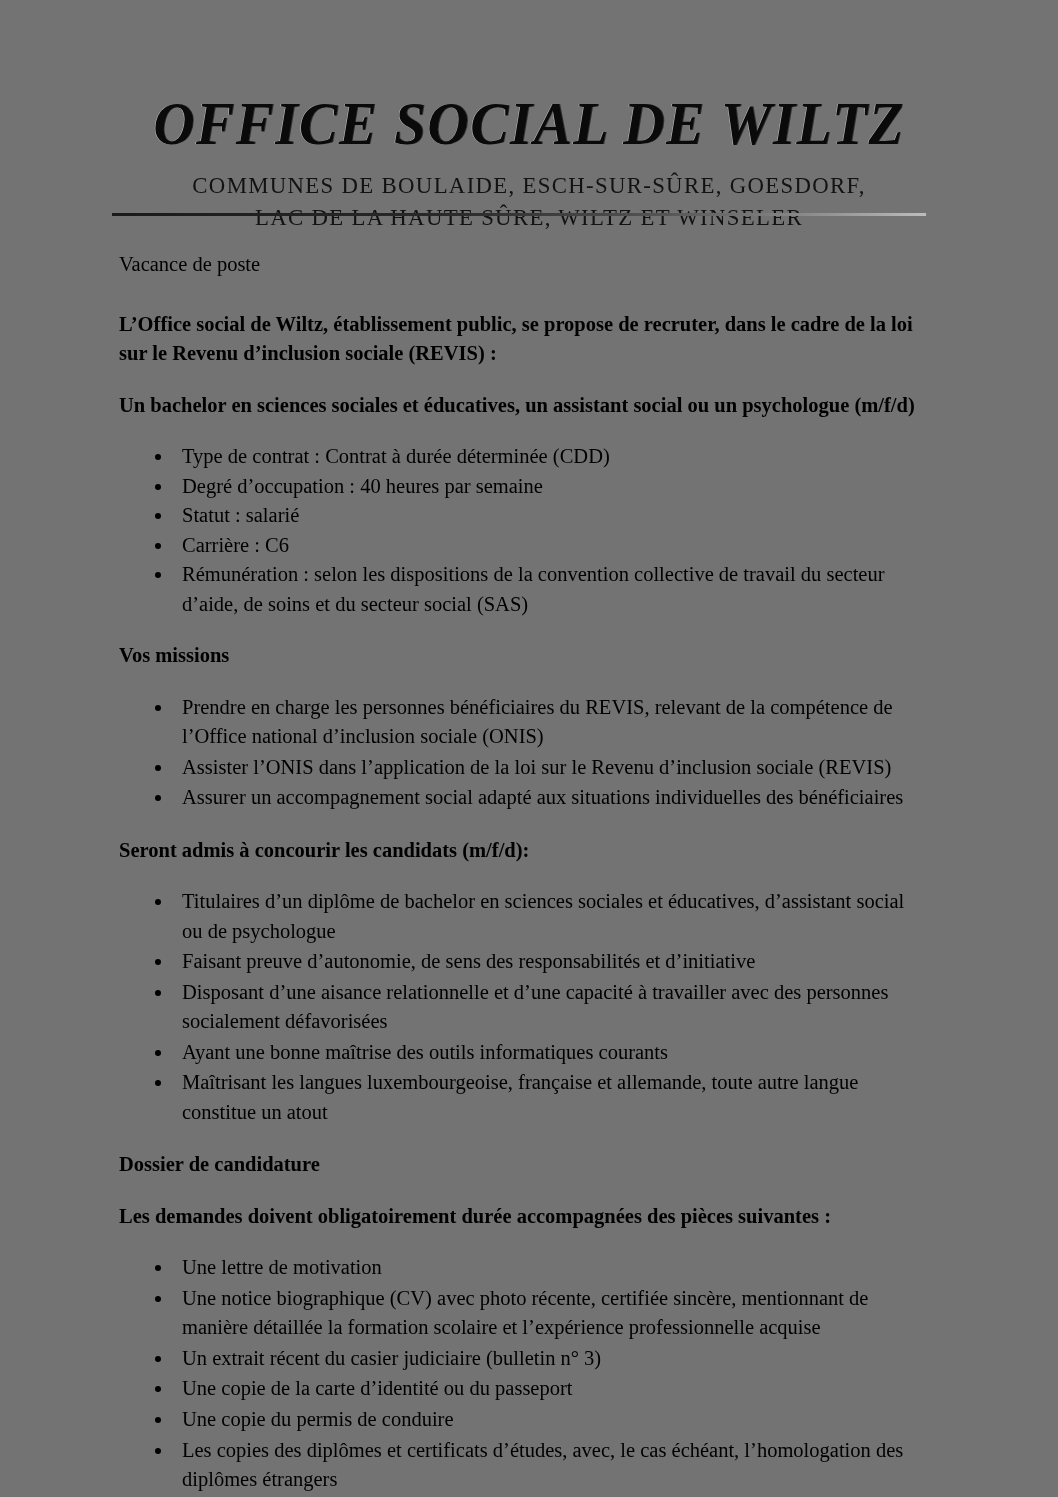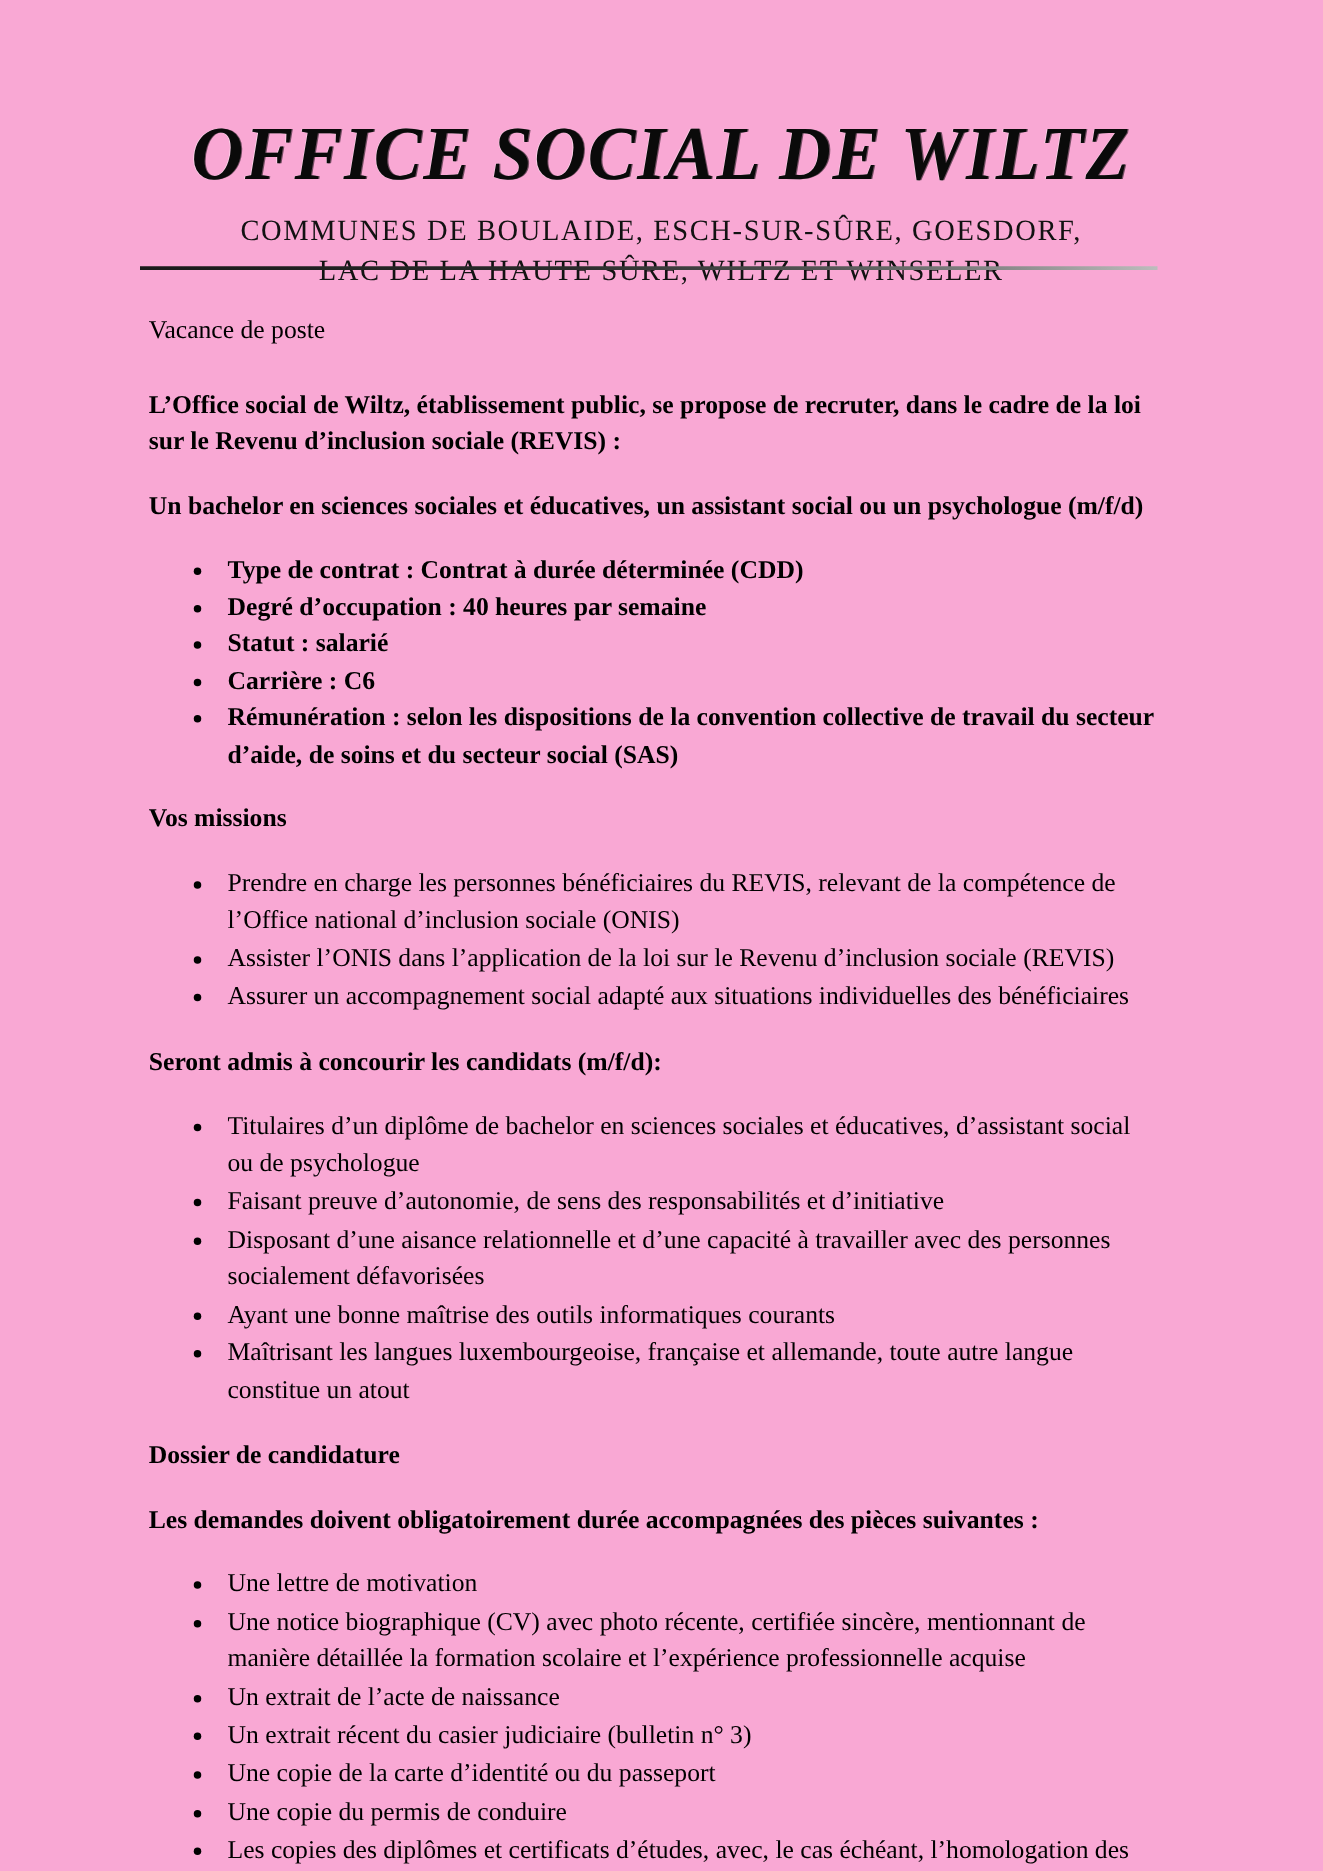--- a/index.html
+++ b/index.html
@@ -12,21 +12,21 @@
     font-family: "Liberation Serif", "DejaVu Serif", serif;
     color: #000000;
     -webkit-font-smoothing: antialiased;
   }
 
   .page {
     position: relative;
     width: 1058px;
     height: 1497px;
     margin: 0 auto;
-    background: #f9a8d4;
+    background: #737373;
     overflow: hidden;
     box-sizing: border-box;
   }
 
   
   .letterhead {
     position: absolute;
     left: 0;
     top: 92px;
     width: 1058px;
@@ -114,21 +114,21 @@
     content: "";
     position: absolute;
     left: 36px;
     top: 12px;
     width: 6px;
     height: 6px;
     border-radius: 50%;
     background: #000000;
   }
 
-  ul.bullets.tight li { margin-bottom: 0px; font-weight: bold; }
+  ul.bullets.tight li { margin-bottom: 0px; }
   ul.bullets.loose li { margin-bottom: 1px; }
 </style>
 </head>
 <body>
 
 <div class="page">
 
   <div class="letterhead">
     <div class="org-title">OFFICE SOCIAL DE WILTZ</div>
     <div class="org-subtitle first">COMMUNES DE BOULAIDE, ESCH-SUR-SÛRE, GOESDORF,</div>
@@ -191,21 +191,20 @@
 
     <div class="spacer-md"></div>
 
     <p class="para">Les demandes doivent obligatoirement durée accompagnées des pièces suivantes :</p>
 
     <div class="spacer-md"></div>
 
     <ul class="bullets loose">
       <li>Une lettre de motivation</li>
       <li>Une notice biographique (CV) avec photo récente, certifiée sincère, mentionnant de manière détaillée la formation scolaire et l’expérience professionnelle acquise</li>
-      <li>Un extrait de l’acte de naissance</li>
       <li>Un extrait récent du casier judiciaire (bulletin n° 3)</li>
       <li>Une copie de la carte d’identité ou du passeport</li>
       <li>Une copie du permis de conduire</li>
       <li>Les copies des diplômes et certificats d’études, avec, le cas échéant, l’homologation des diplômes étrangers</li>
     </ul>
 
   </div>
 </div>
 
 </body></html>

